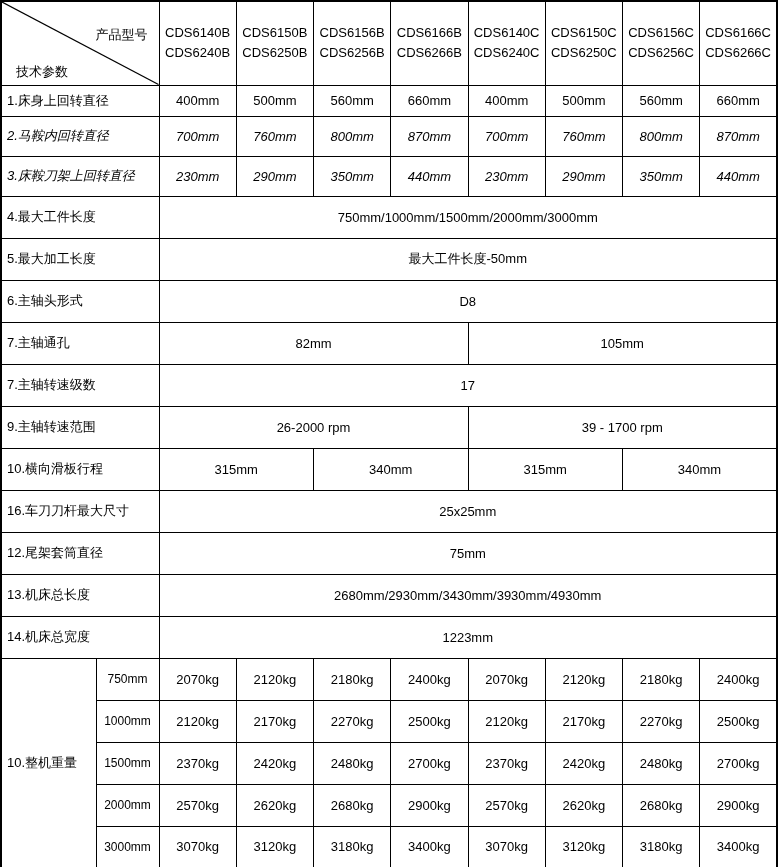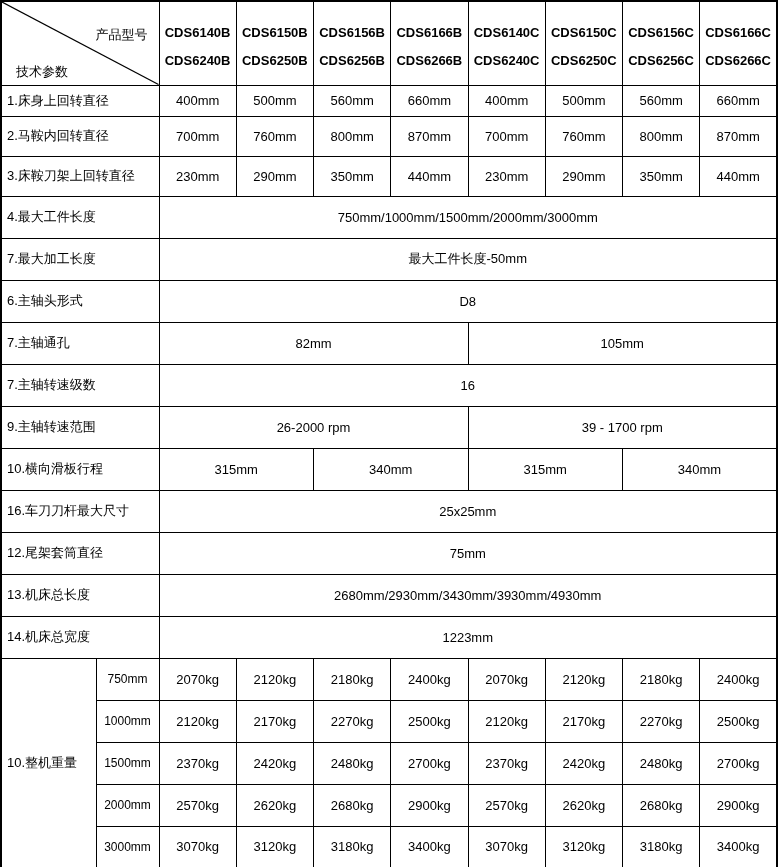--- a/index.html
+++ b/index.html
@@ -21,23 +21,23 @@
     text-align: center;
     vertical-align: middle;
     font-size: 13px;
     font-weight: normal;
     overflow: hidden;
     padding: 0;
   }
   thead tr { height: 84px; }
   tbody tr { height: 42px; }
   tbody tr:nth-child(1) { height: 31px; }
-  tbody tr:nth-child(2), tbody tr:nth-child(3) { height: 40px; }
+  tbody tr:nth-child(2), tbody tr:nth-child(3) { height: 40px; font-style: italic; }
   th.model-th { font-weight: bold; }
-  th.model-th .model-line { line-height: 20px; font-weight: bold; margin-top: 8px; }
+  th.model-th .model-line { line-height: 20px; font-weight: normal; }
   td.label-cell, td.weight-label-cell {
     text-align: left;
     padding-left: 5px;
   }
   td.sub-label-cell { font-size: 12px; margin-left: 44px; }
   .corner {
     position: relative;
     padding: 12px;
   }
   .corner svg.diag {
@@ -151,35 +151,35 @@
           <td colspan="1">230mm</td>
           <td colspan="1">290mm</td>
           <td colspan="1">350mm</td>
           <td colspan="1">440mm</td>
         </tr>
         <tr>
           <td class="label-cell" colspan="2">4.最大工件长度</td>
           <td colspan="8">750mm/1000mm/1500mm/2000mm/3000mm</td>
         </tr>
         <tr>
-          <td class="label-cell" colspan="2">7.最大加工长度</td>
+          <td class="label-cell" colspan="2">5.最大加工长度</td>
           <td colspan="8">最大工件长度-50mm</td>
         </tr>
         <tr>
           <td class="label-cell" colspan="2">6.主轴头形式</td>
           <td colspan="8">D8</td>
         </tr>
         <tr>
           <td class="label-cell" colspan="2">7.主轴通孔</td>
           <td colspan="4">82mm</td>
           <td colspan="4">105mm</td>
         </tr>
         <tr>
           <td class="label-cell" colspan="2">7.主轴转速级数</td>
-          <td colspan="8">16</td>
+          <td colspan="8">17</td>
         </tr>
         <tr>
           <td class="label-cell" colspan="2">9.主轴转速范围</td>
           <td colspan="4">26-2000 rpm</td>
           <td colspan="4">39 - 1700 rpm</td>
         </tr>
         <tr>
           <td class="label-cell" colspan="2">10.横向滑板行程</td>
           <td colspan="2">315mm</td>
           <td colspan="2">340mm</td>

